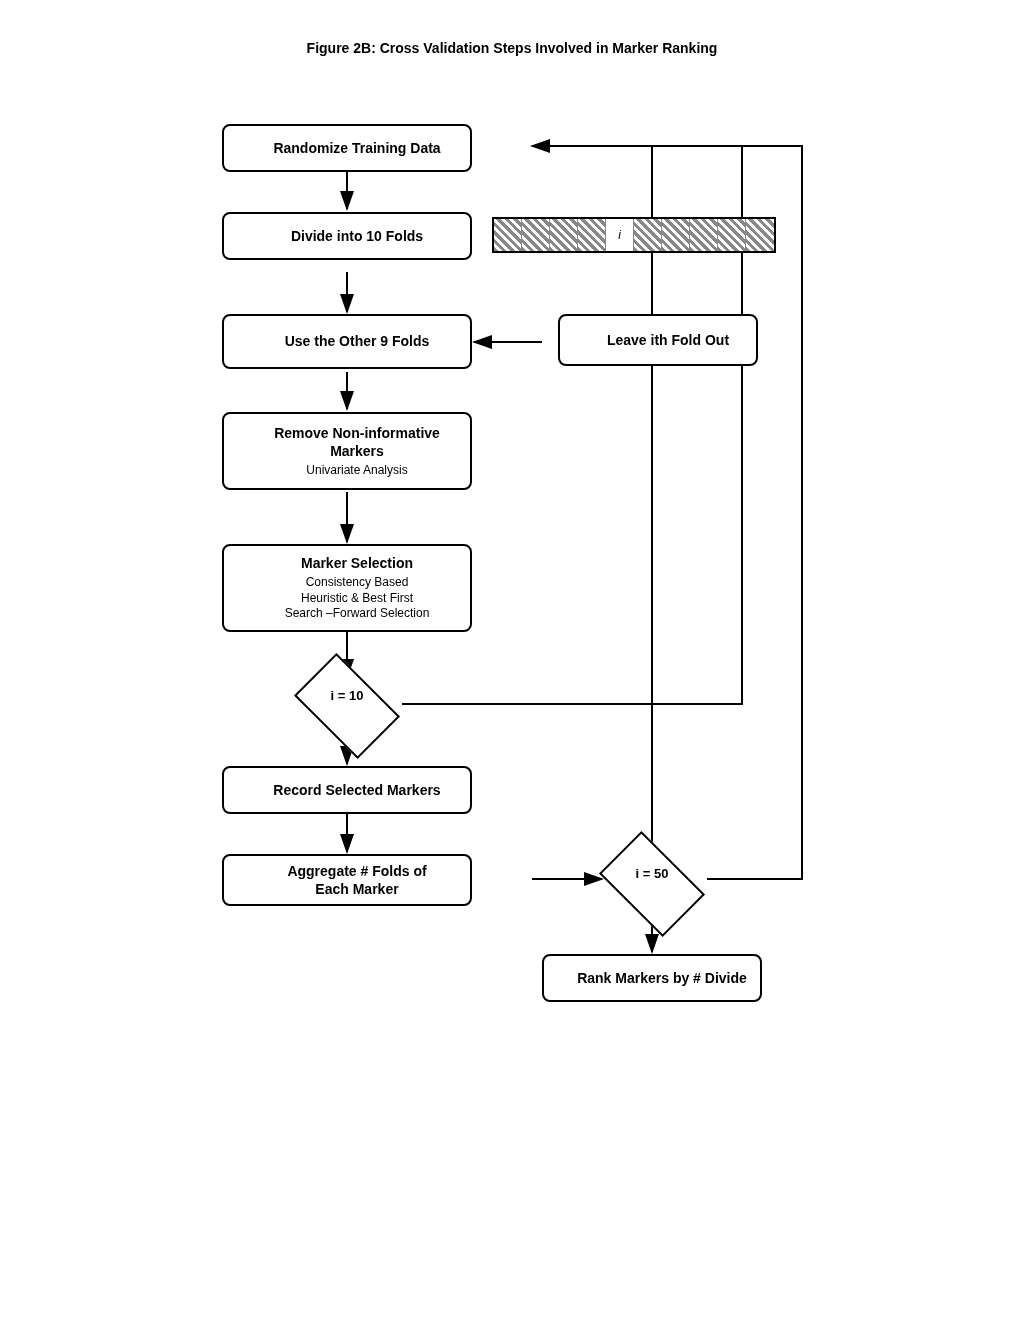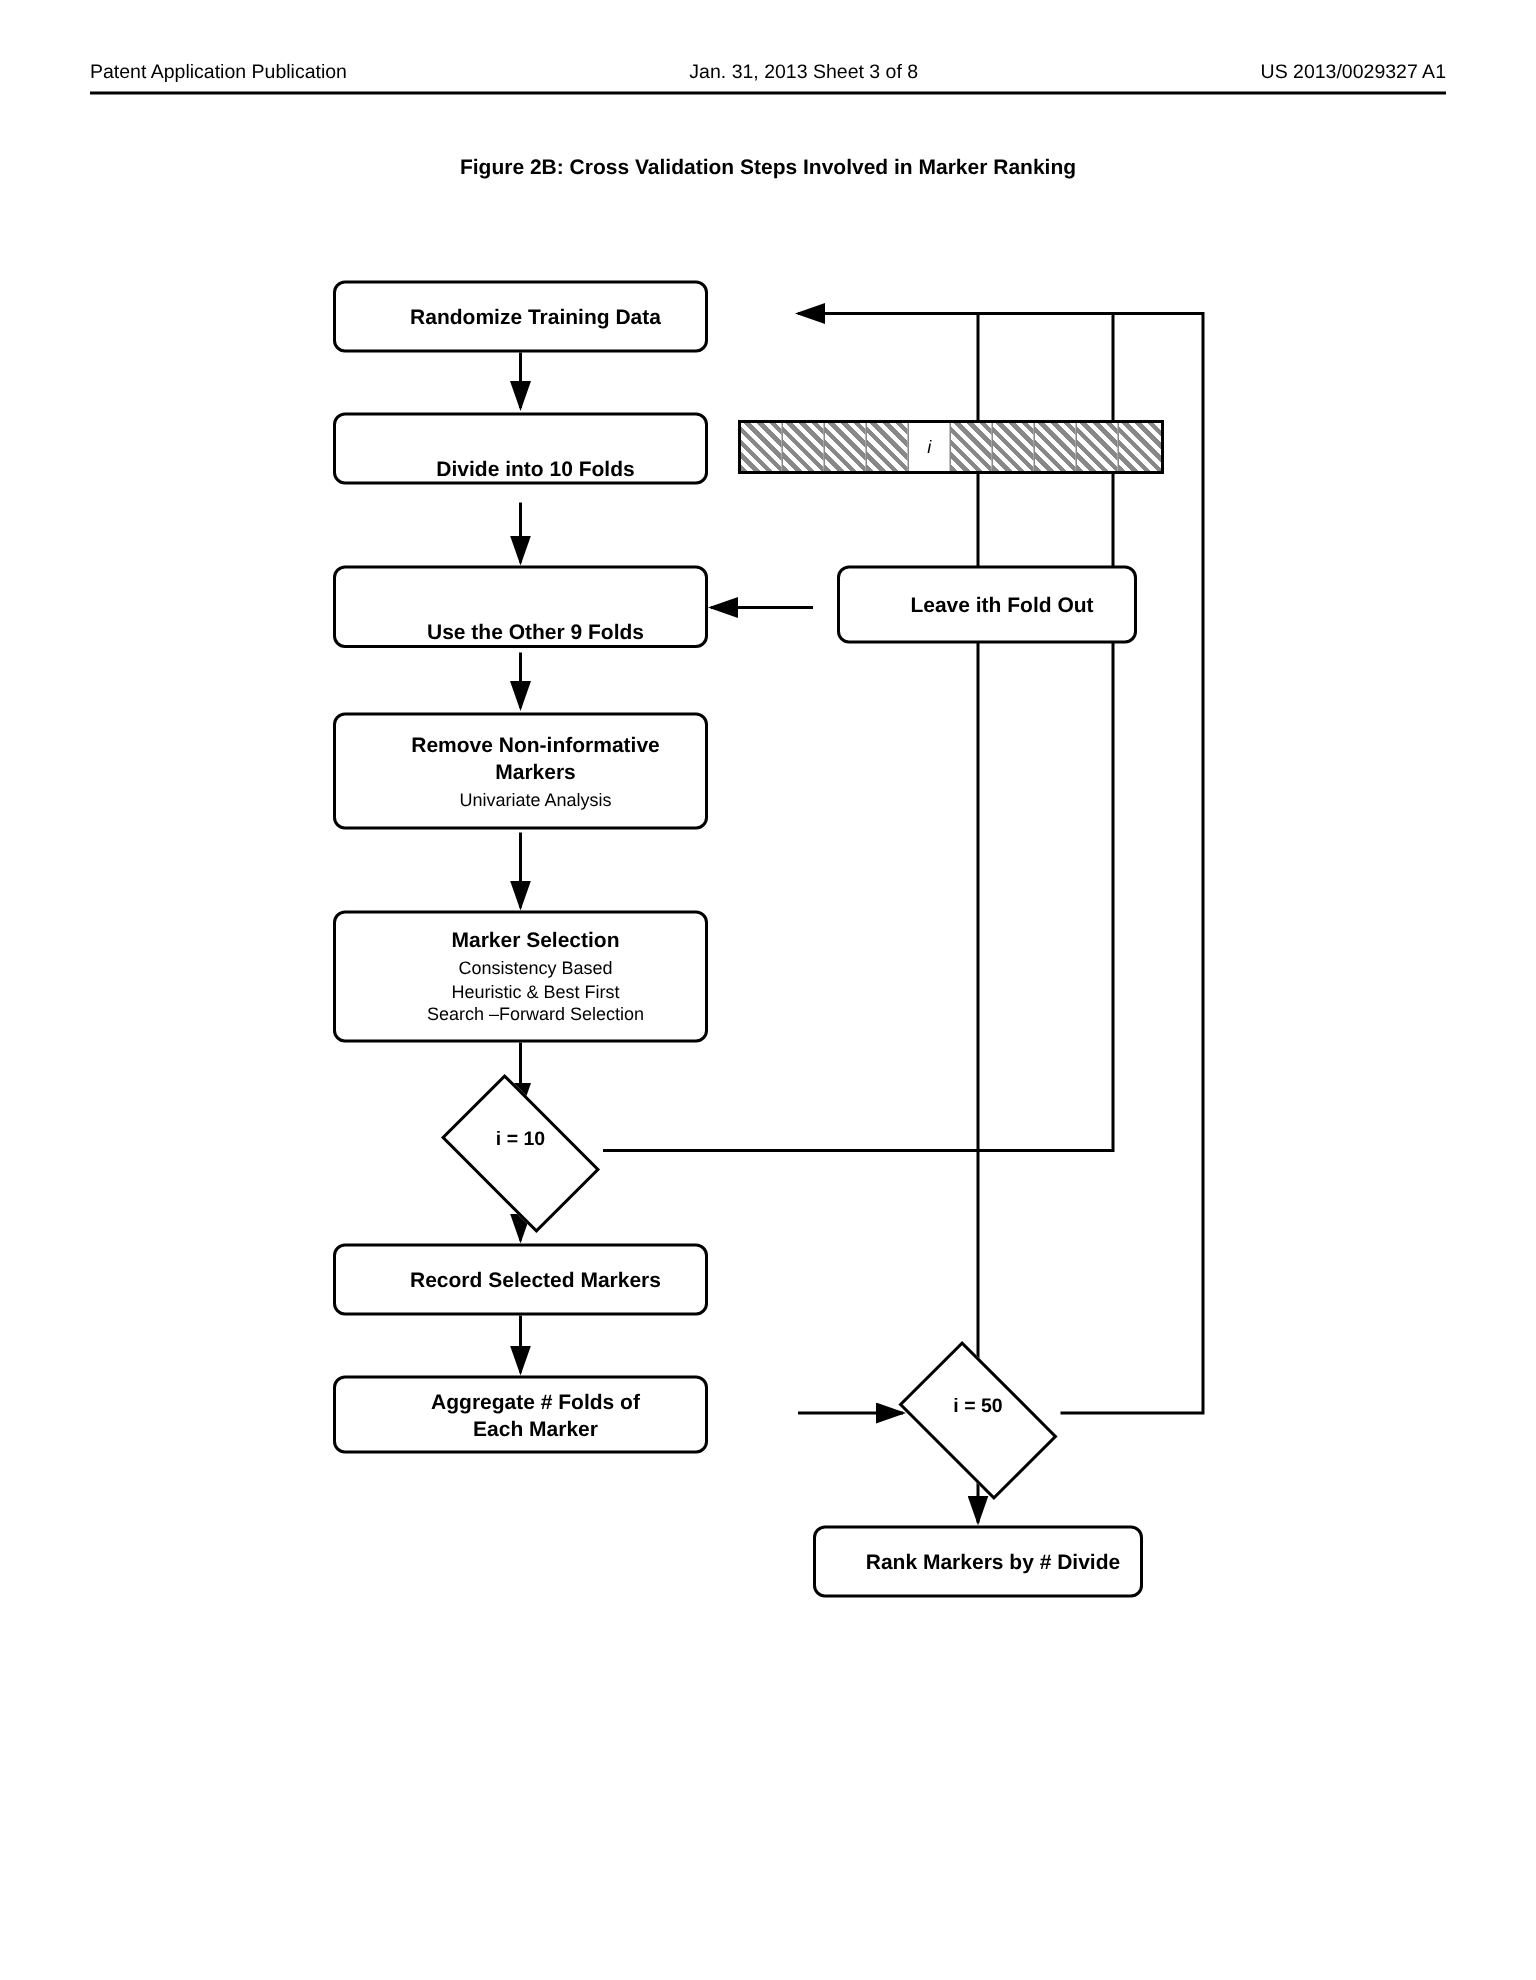--- a/index.html
+++ b/index.html
@@ -98,25 +98,20 @@
       height: 100%;
       pointer-events: none;
       overflow: visible;
     }
   </style>
 </head>
 <body>
 
 <div class="page">
 
-  <div class="header">
-    <span>Patent Application Publication</span>
-    <span>Jan. 31, 2013  Sheet 3 of 8</span>
-    <span>US 2013/0029327 A1</span>
-  </div>
 
   <div class="figure-caption">Figure 2B: Cross Validation Steps Involved in Marker Ranking</div>
 
   <div class="flowchart">
 
     <svg class="arrows-svg">
       <defs>
         <marker id="arrowhead" markerWidth="10" markerHeight="7" refX="9" refY="3.5" orient="auto">
           <polygon points="0 0, 10 3.5, 0 7" fill="#000"></polygon>
         </marker>
@@ -145,41 +140,41 @@
       <polyline points="490,750 490,42" stroke="#000" stroke-width="2" fill="none"></polyline>
 
       <line x1="490" y1="800" x2="490" y2="848" stroke="#000" stroke-width="2" marker-end="url(#arrowhead)"></line>
 
     </svg>
 
     <div class="box box-rounded" style="left:60px; top:20px; width:250px; height:48px;">
       <span>Randomize Training Data</span>
     </div>
 
-    <div class="box box-rounded" style="left:60px; top:108px; width:250px; height:48px;align-items:flex-end;">
+    <div class="box box-rounded" style="left:60px; top:108px; width:250px; height:48px;">
       <span>Divide into 10 Folds</span>
     </div>
 
     <div style="position:absolute; left:330px; top:113px; display:flex; flex-direction:row; border:2px solid #000; height:36px;">
 
       <div style="width:28px; height:100%; border-right:1px solid #888; background:repeating-linear-gradient(45deg,#888,#888 3px,#fff 3px,#fff 6px);"></div>
       <div style="width:28px; height:100%; border-right:1px solid #888; background:repeating-linear-gradient(45deg,#888,#888 3px,#fff 3px,#fff 6px);"></div>
       <div style="width:28px; height:100%; border-right:1px solid #888; background:repeating-linear-gradient(45deg,#888,#888 3px,#fff 3px,#fff 6px);"></div>
       <div style="width:28px; height:100%; border-right:1px solid #888; background:repeating-linear-gradient(45deg,#888,#888 3px,#fff 3px,#fff 6px);"></div>
 
       <div style="width:28px; height:100%; border-right:1px solid #888; background:#fff; display:flex; align-items:center; justify-content:center; font-style:italic; font-size:12px;">i</div>
 
       <div style="width:28px; height:100%; border-right:1px solid #888; background:repeating-linear-gradient(45deg,#888,#888 3px,#fff 3px,#fff 6px);"></div>
       <div style="width:28px; height:100%; border-right:1px solid #888; background:repeating-linear-gradient(45deg,#888,#888 3px,#fff 3px,#fff 6px);"></div>
       <div style="width:28px; height:100%; border-right:1px solid #888; background:repeating-linear-gradient(45deg,#888,#888 3px,#fff 3px,#fff 6px);"></div>
       <div style="width:28px; height:100%; border-right:1px solid #888; background:repeating-linear-gradient(45deg,#888,#888 3px,#fff 3px,#fff 6px);"></div>
       <div style="width:28px; height:100%; background:repeating-linear-gradient(45deg,#888,#888 3px,#fff 3px,#fff 6px);"></div>
     </div>
 
-    <div class="box box-rounded" style="left:60px; top:210px; width:250px; height:55px;align-items:flex-end;">
+    <div class="box box-rounded" style="left:60px; top:210px; width:250px; height:55px;">
       <span>Use the Other 9 Folds</span>
     </div>
 
     <div class="box box-rounded" style="left:396px; top:210px; width:200px; height:52px;">
       <span>Leave ith Fold Out</span>
     </div>
 
     <svg style="position:absolute;top:0;left:0;width:100%;height:100%;pointer-events:none;overflow:visible;">
       <defs>
         <marker id="arr2" markerWidth="10" markerHeight="7" refX="9" refY="3.5" orient="auto">

